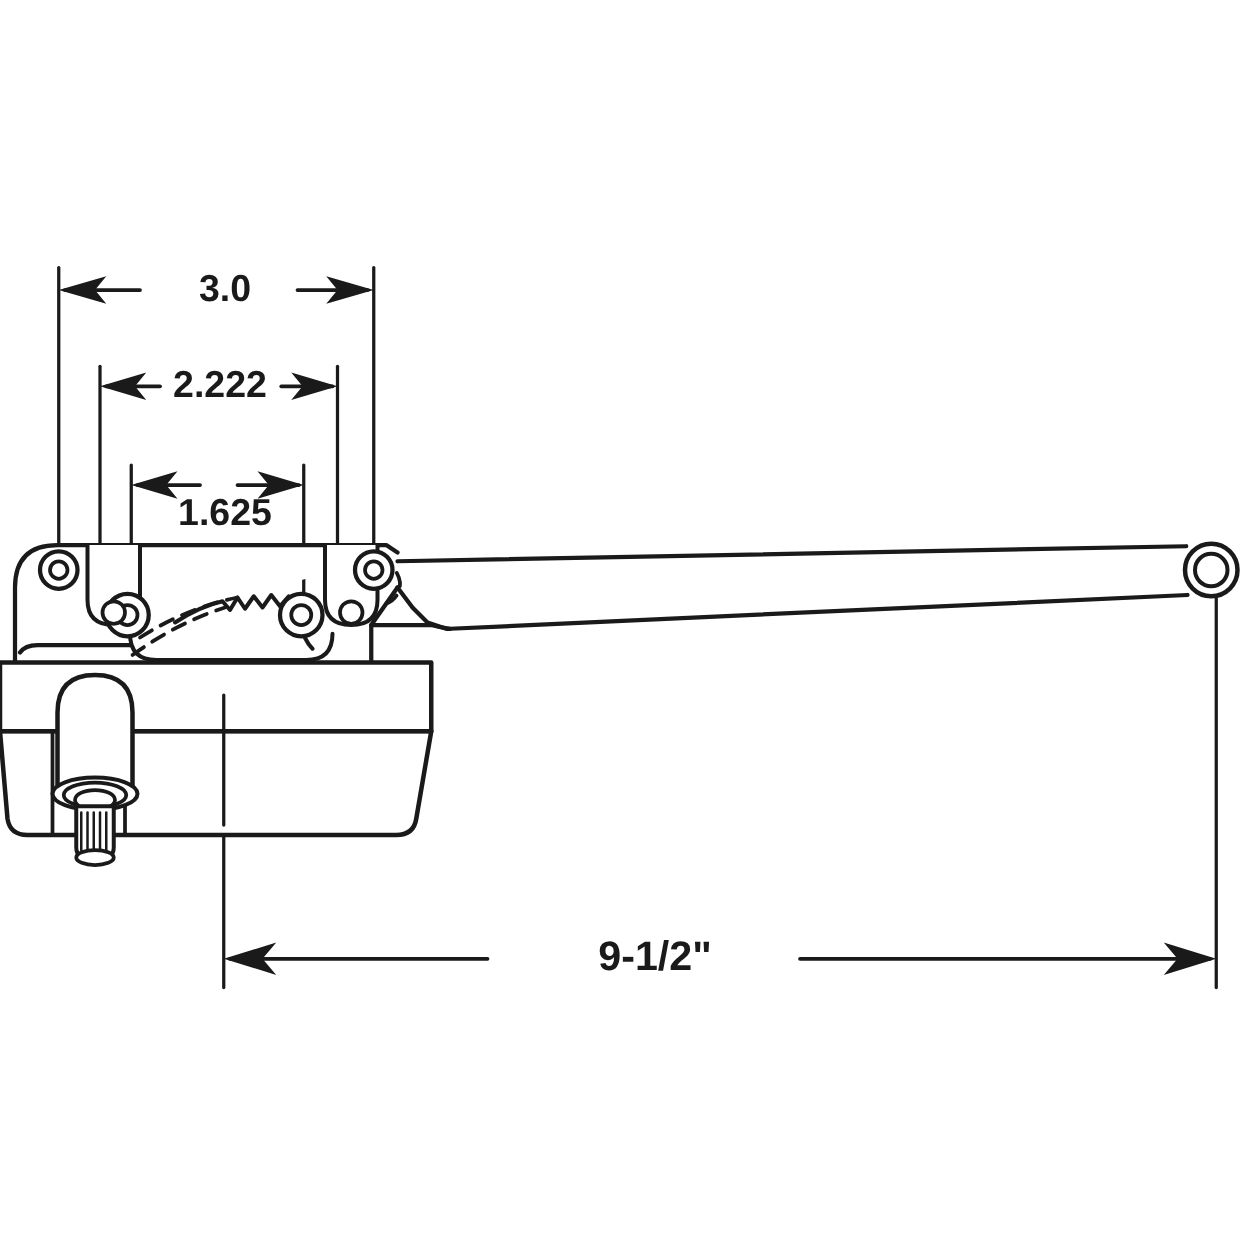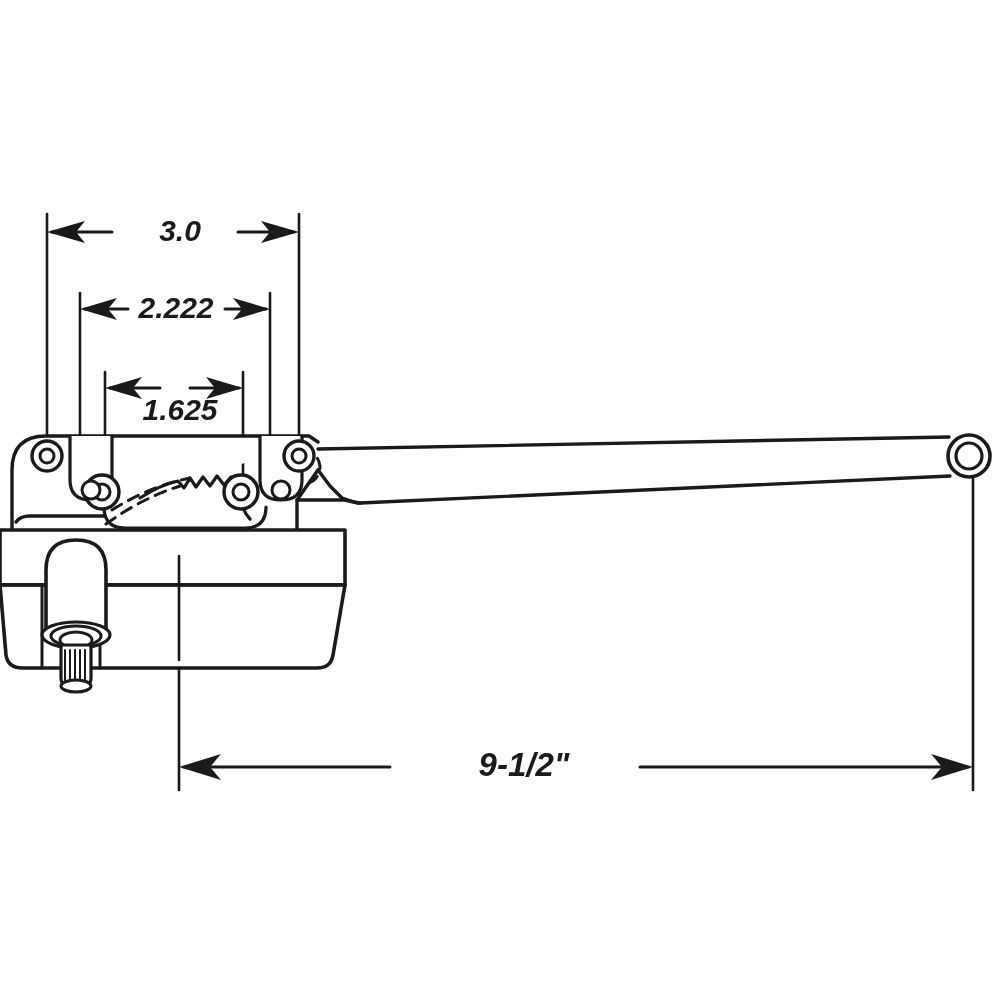--- a/index.html
+++ b/index.html
@@ -12,21 +12,20 @@
     width: 1000px;
     height: 1000px;
     overflow: hidden;
     font-family: "Liberation Sans", sans-serif;
   }
   #drawing-canvas {
     position: relative;
     width: 1000px;
     height: 1000px;
     background: #ffffff;
-    font-style: italic;
   }
   #drawing-svg {
     display: block;
     width: 1000px;
     height: 1000px;
   }
   .dim-text {
     font-family: "Liberation Sans", sans-serif;
     font-weight: bold;
     fill: #1a1a1a;

